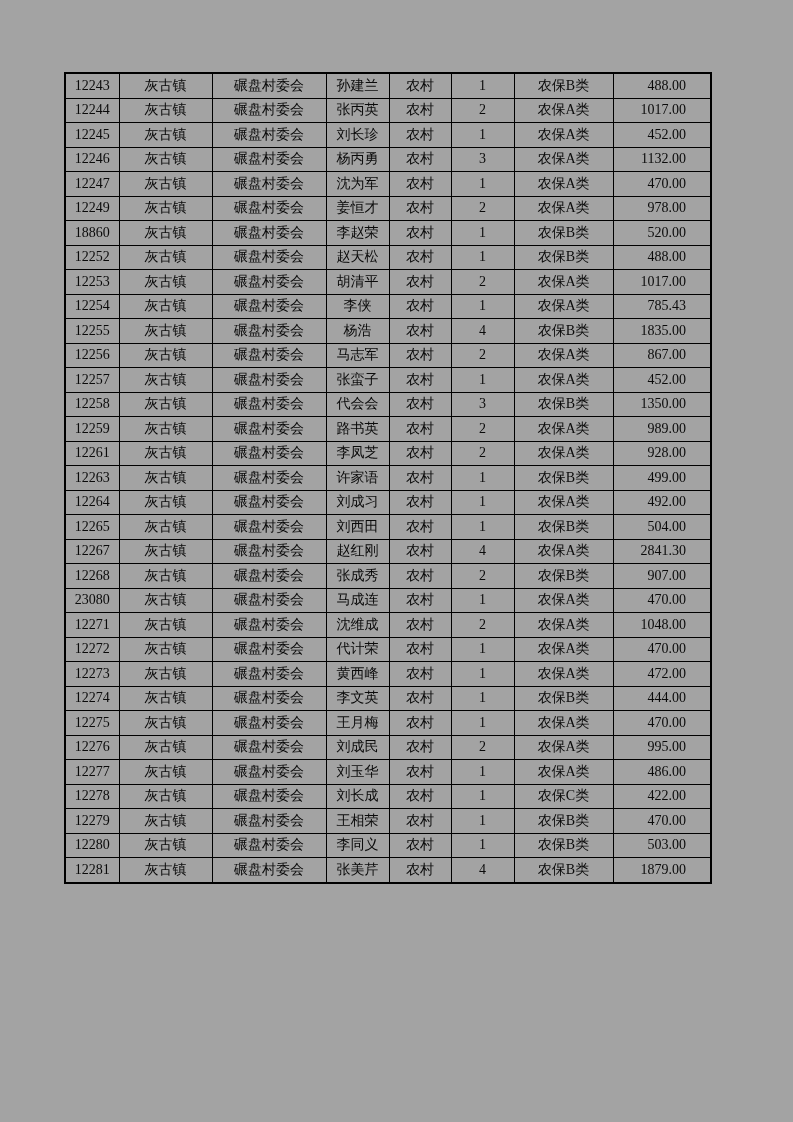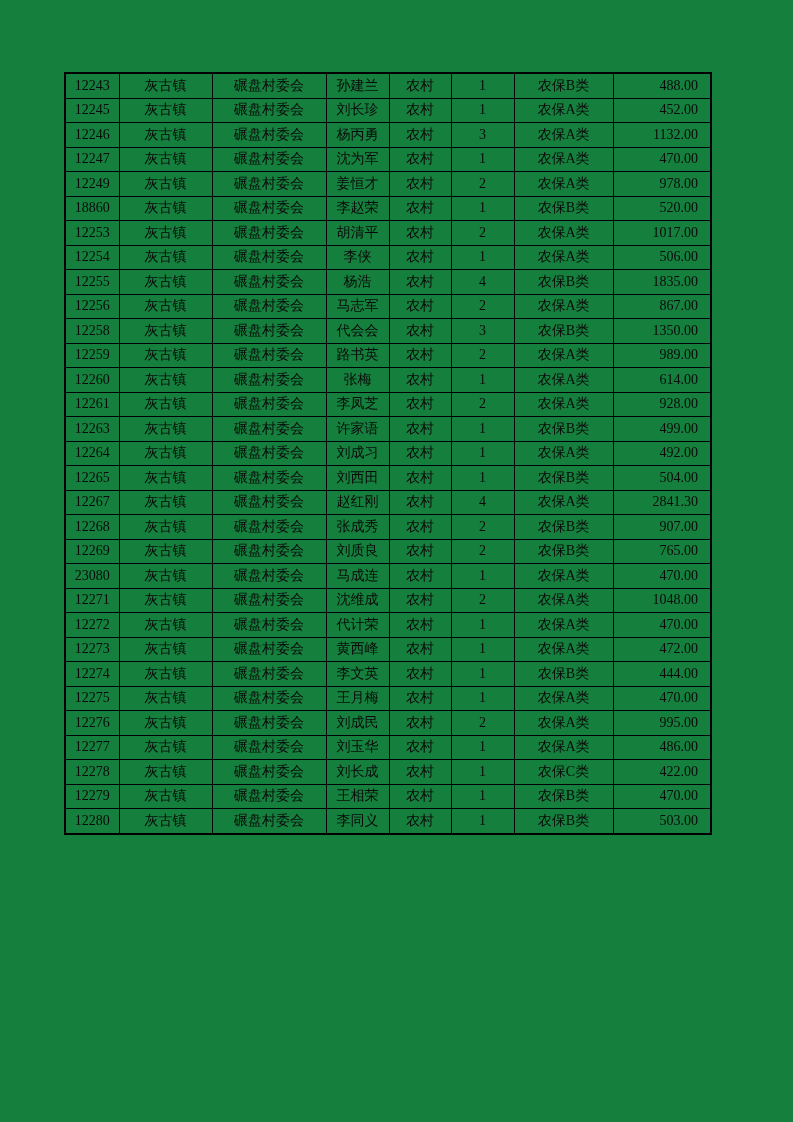--- a/index.html
+++ b/index.html
@@ -9,21 +9,21 @@
   body {
     width: 793px;
     height: 1122px;
     background: #ffffff;
     font-family: "Liberation Serif", "DejaVu Serif", serif;
   }
   .page {
     position: relative;
     width: 793px;
     height: 1122px;
-    background: #15803d;
+    background: #a3a3a3;
     overflow: hidden;
   }
   table.roster {
     position: absolute;
     left: 64px;
     top: 72px;
     width: 646px;
     border-collapse: collapse;
     table-layout: fixed;
     border: 2px solid #000000;
@@ -35,21 +35,21 @@
     text-align: center;
     vertical-align: middle;
     font-size: 14px;
     color: #0a0a0a;
     line-height: 1;
     white-space: nowrap;
     overflow: hidden;
   }
   table.roster td.amount {
     text-align: right;
-    padding-right: 12px;
+    padding-right: 24px;
   }
   col.c-serial  { width: 54px; }
   col.c-town    { width: 93px; }
   col.c-village { width: 114px; }
   col.c-name    { width: 63px; }
   col.c-res     { width: 62px; }
   col.c-count   { width: 63px; }
   col.c-type    { width: 99px; }
   col.c-amount  { width: 98px; }
 </style>
@@ -73,20 +73,30 @@
           <td>12243</td>
           <td>灰古镇</td>
           <td>碾盘村委会</td>
           <td>孙建兰</td>
           <td>农村</td>
           <td>1</td>
           <td>农保B类</td>
           <td class="amount">488.00</td>
         </tr>
         <tr>
+          <td>12244</td>
+          <td>灰古镇</td>
+          <td>碾盘村委会</td>
+          <td>张丙英</td>
+          <td>农村</td>
+          <td>2</td>
+          <td>农保A类</td>
+          <td class="amount">1017.00</td>
+        </tr>
+        <tr>
           <td>12245</td>
           <td>灰古镇</td>
           <td>碾盘村委会</td>
           <td>刘长珍</td>
           <td>农村</td>
           <td>1</td>
           <td>农保A类</td>
           <td class="amount">452.00</td>
         </tr>
         <tr>
@@ -123,38 +133,48 @@
           <td>18860</td>
           <td>灰古镇</td>
           <td>碾盘村委会</td>
           <td>李赵荣</td>
           <td>农村</td>
           <td>1</td>
           <td>农保B类</td>
           <td class="amount">520.00</td>
         </tr>
         <tr>
+          <td>12252</td>
+          <td>灰古镇</td>
+          <td>碾盘村委会</td>
+          <td>赵天松</td>
+          <td>农村</td>
+          <td>1</td>
+          <td>农保B类</td>
+          <td class="amount">488.00</td>
+        </tr>
+        <tr>
           <td>12253</td>
           <td>灰古镇</td>
           <td>碾盘村委会</td>
           <td>胡清平</td>
           <td>农村</td>
           <td>2</td>
           <td>农保A类</td>
           <td class="amount">1017.00</td>
         </tr>
         <tr>
           <td>12254</td>
           <td>灰古镇</td>
           <td>碾盘村委会</td>
           <td>李侠</td>
           <td>农村</td>
           <td>1</td>
           <td>农保A类</td>
-          <td class="amount">506.00</td>
+          <td class="amount">785.43</td>
         </tr>
         <tr>
           <td>12255</td>
           <td>灰古镇</td>
           <td>碾盘村委会</td>
           <td>杨浩</td>
           <td>农村</td>
           <td>4</td>
           <td>农保B类</td>
           <td class="amount">1835.00</td>
@@ -163,50 +183,50 @@
           <td>12256</td>
           <td>灰古镇</td>
           <td>碾盘村委会</td>
           <td>马志军</td>
           <td>农村</td>
           <td>2</td>
           <td>农保A类</td>
           <td class="amount">867.00</td>
         </tr>
         <tr>
+          <td>12257</td>
+          <td>灰古镇</td>
+          <td>碾盘村委会</td>
+          <td>张蛮子</td>
+          <td>农村</td>
+          <td>1</td>
+          <td>农保A类</td>
+          <td class="amount">452.00</td>
+        </tr>
+        <tr>
           <td>12258</td>
           <td>灰古镇</td>
           <td>碾盘村委会</td>
           <td>代会会</td>
           <td>农村</td>
           <td>3</td>
           <td>农保B类</td>
           <td class="amount">1350.00</td>
         </tr>
         <tr>
           <td>12259</td>
           <td>灰古镇</td>
           <td>碾盘村委会</td>
           <td>路书英</td>
           <td>农村</td>
           <td>2</td>
           <td>农保A类</td>
           <td class="amount">989.00</td>
         </tr>
         <tr>
-          <td>12260</td>
-          <td>灰古镇</td>
-          <td>碾盘村委会</td>
-          <td>张梅</td>
-          <td>农村</td>
-          <td>1</td>
-          <td>农保A类</td>
-          <td class="amount">614.00</td>
-        </tr>
-        <tr>
           <td>12261</td>
           <td>灰古镇</td>
           <td>碾盘村委会</td>
           <td>李凤芝</td>
           <td>农村</td>
           <td>2</td>
           <td>农保A类</td>
           <td class="amount">928.00</td>
         </tr>
         <tr>
@@ -251,30 +271,20 @@
         </tr>
         <tr>
           <td>12268</td>
           <td>灰古镇</td>
           <td>碾盘村委会</td>
           <td>张成秀</td>
           <td>农村</td>
           <td>2</td>
           <td>农保B类</td>
           <td class="amount">907.00</td>
-        </tr>
-        <tr>
-          <td>12269</td>
-          <td>灰古镇</td>
-          <td>碾盘村委会</td>
-          <td>刘质良</td>
-          <td>农村</td>
-          <td>2</td>
-          <td>农保B类</td>
-          <td class="amount">765.00</td>
         </tr>
         <tr>
           <td>23080</td>
           <td>灰古镇</td>
           <td>碾盘村委会</td>
           <td>马成连</td>
           <td>农村</td>
           <td>1</td>
           <td>农保A类</td>
           <td class="amount">470.00</td>
@@ -371,16 +381,26 @@
         </tr>
         <tr>
           <td>12280</td>
           <td>灰古镇</td>
           <td>碾盘村委会</td>
           <td>李同义</td>
           <td>农村</td>
           <td>1</td>
           <td>农保B类</td>
           <td class="amount">503.00</td>
+        </tr>
+        <tr>
+          <td>12281</td>
+          <td>灰古镇</td>
+          <td>碾盘村委会</td>
+          <td>张美芹</td>
+          <td>农村</td>
+          <td>4</td>
+          <td>农保B类</td>
+          <td class="amount">1879.00</td>
         </tr>
       </tbody>
   </table>
 </div>
 
 </body></html>

